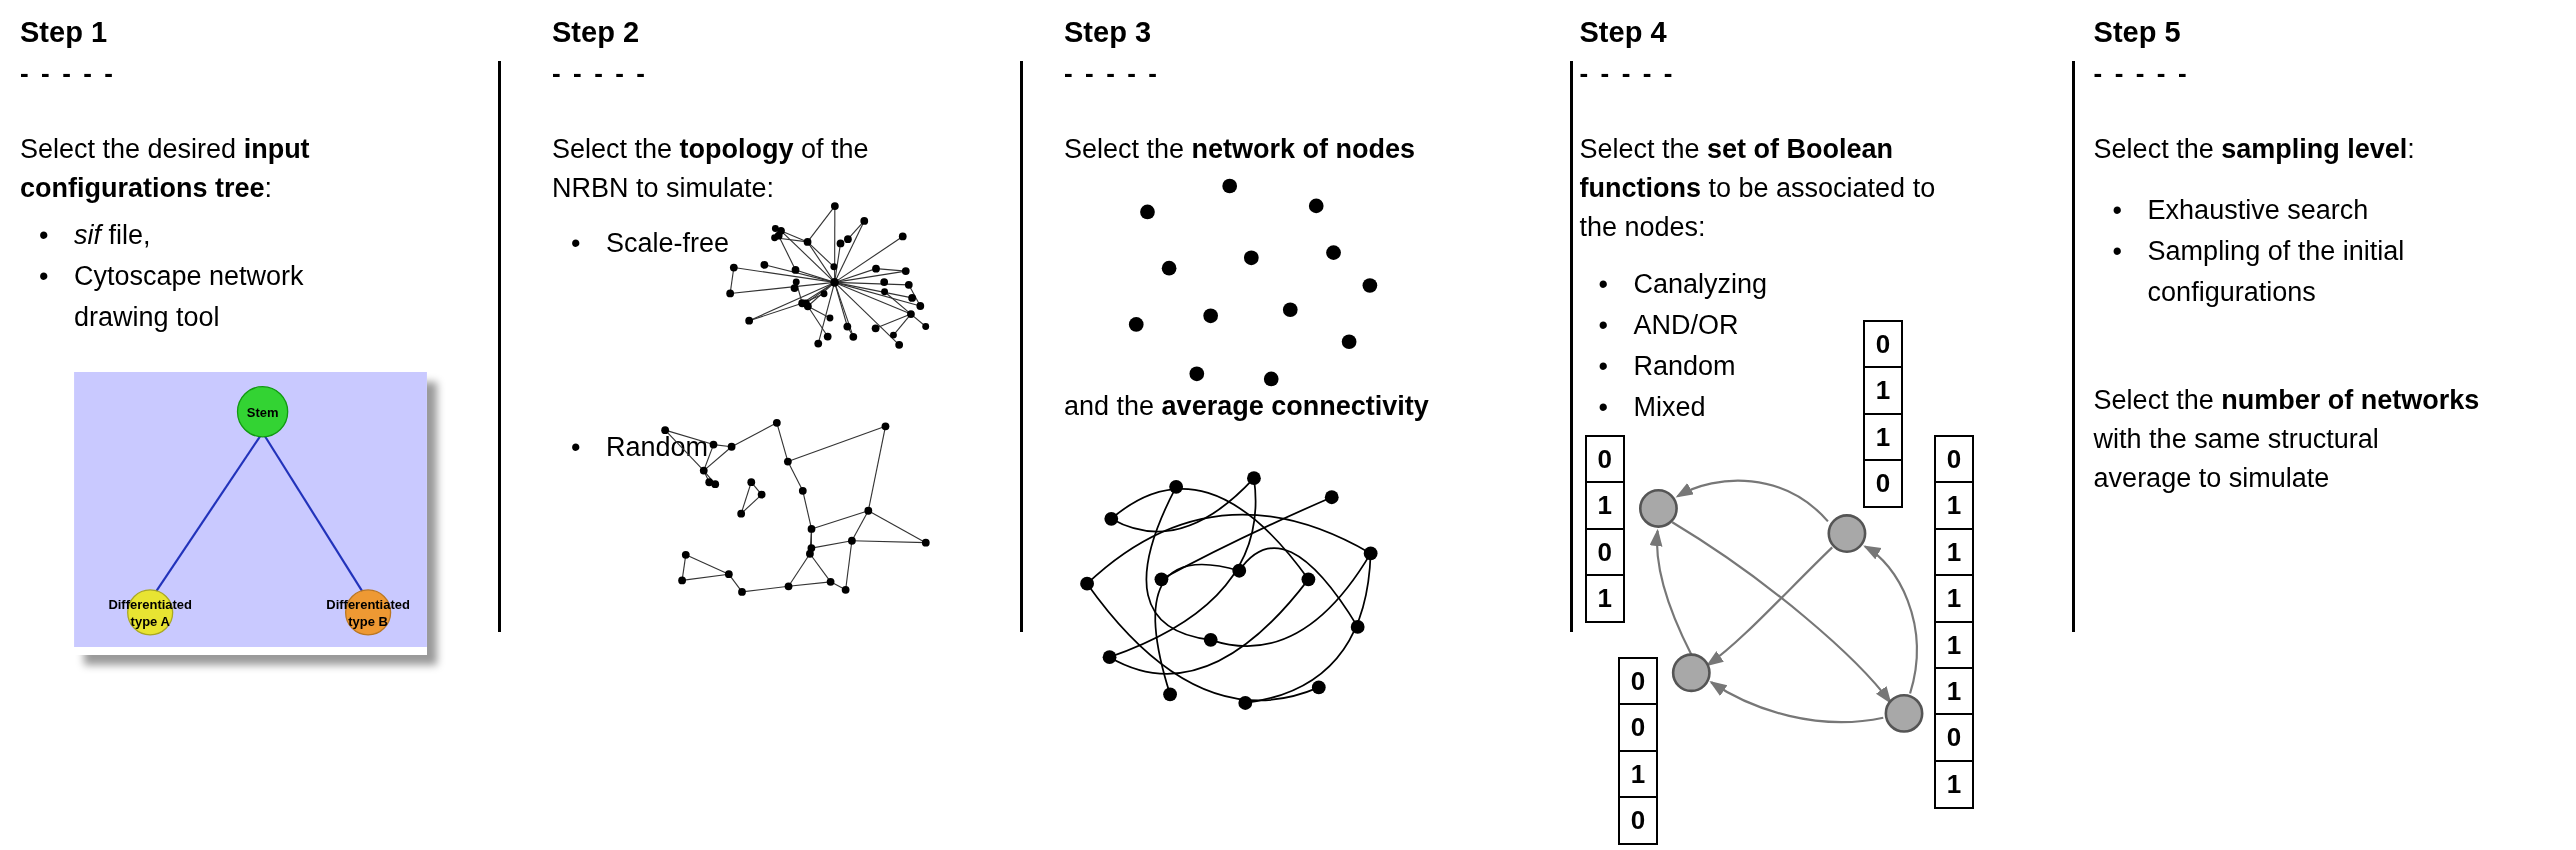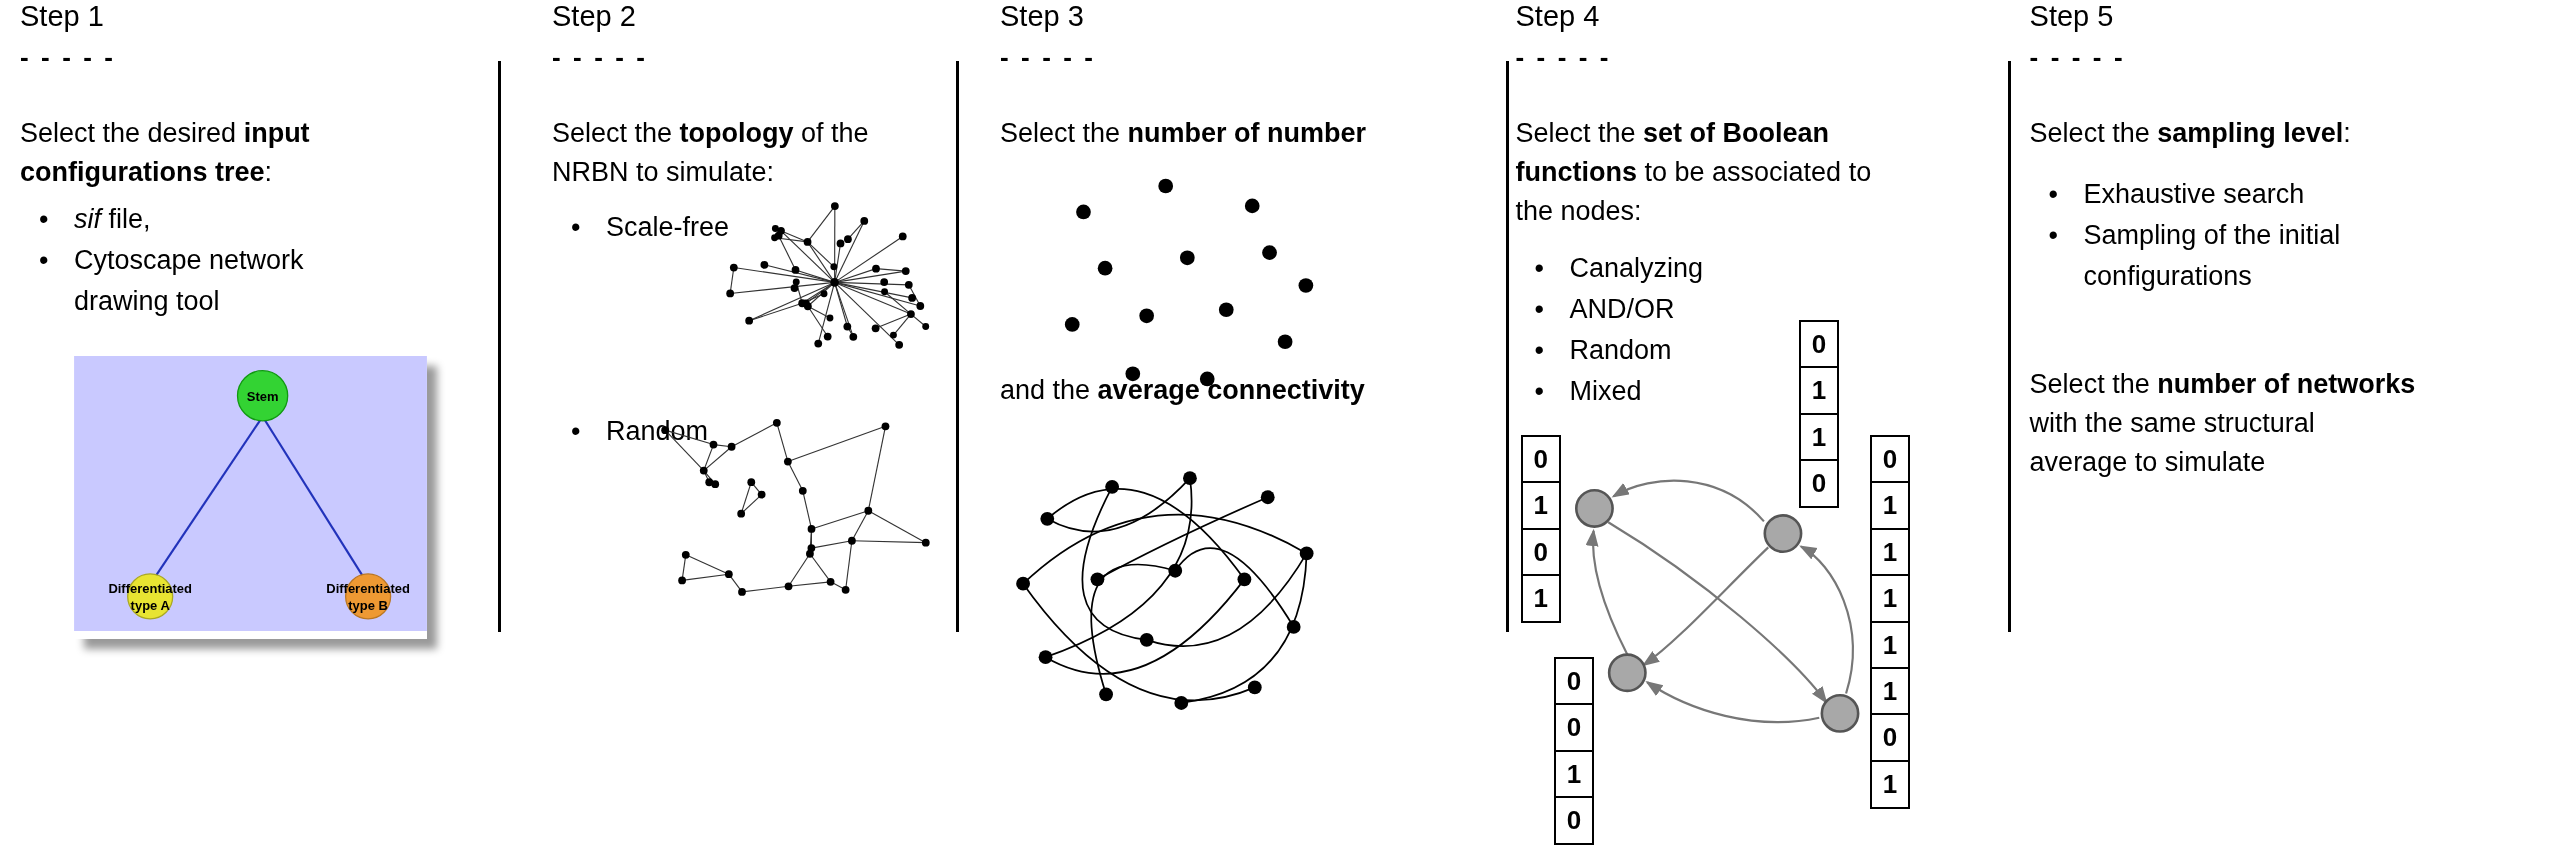--- a/index.html
+++ b/index.html
@@ -1,26 +1,26 @@
 <!DOCTYPE html>
 <html style="font-size:14px"><head>
 <meta charset="utf-8">
 <style>
   *{margin:0;padding:0;box-sizing:border-box}
   html,body{width:2576px;height:851px}
   body{background:#fff;color:#000;font-family:"Liberation Sans",sans-serif;overflow:hidden}
   .page{position:relative;width:2576px;height:851px;display:flex}
   .col{position:relative;height:100%}
   .col1{width:498px;padding-left:20px;padding-right:17.3px}
-  .col2{width:458px;padding-left:54px;padding-right:8.7px}
+  .col2{width:522px;padding-left:54px;padding-right:8.7px}
   .col3{width:550px;padding-left:44px;padding-right:8.7px}
   .col4{width:502px;padding-left:9.5px;padding-right:5.2px}
   .col5{width:504px;padding-left:21.6px;padding-right:14px}
   .divider{position:absolute;left:0;top:61px;width:2.6px;height:571px;background:#000}
-  .step-title{font-size:29px;font-weight:400;padding-top:0}
+  .step-title{font-size:29px;font-weight:700;padding-top:16px}
   .dashes{font-size:26px;font-weight:700;margin-top:8.7px;letter-spacing:2.6px}
   .intro,.second{font-size:27px;line-height:39px;margin-top:41px}
   .second{margin-top:0}
   .bullets{list-style:none}
   .bullets li{position:relative;padding-left:54px;font-size:27px;line-height:41px}
   .bullets li::before{content:"\2022";position:absolute;left:19px}
   
   .col1 .intro{max-width:398px}
   .col1 .bullets{margin-top:7px}
   .col1 .bullets li.wrap{max-width:312px}
@@ -227,21 +227,21 @@
         <circle cx="161.22274000011384" cy="207.0291188256815" r="4.5" fill="#000"></circle>
         <circle cx="234.42369881272316" cy="154.41268337797374" r="4.5" fill="#000"></circle>
         <circle cx="118.16215235553682" cy="86.69224275276065" r="4.5" fill="#000"></circle>
       </svg>
   </section>
 
   <section class="col col3">
     <div class="divider"></div>
     <h2 class="step-title">Step 3</h2>
     <div class="dashes">- - - - -</div>
-    <p class="intro"><span>Select the </span><b>number of number</b><span></span></p>
+    <p class="intro"><span>Select the </span><b>network of nodes</b><span></span></p>
     <p class="second"><span>and the </span><b>average connectivity</b><span></span></p>
     <svg id="dots-svg" class="net-fig" style="left:97px;top:173px;width:260px;height:225px" viewBox="0 0 300 260">
         <circle cx="35" cy="45" r="8.5" fill="#000"></circle>
         <circle cx="130" cy="15" r="8.5" fill="#000"></circle>
         <circle cx="230" cy="38" r="8.5" fill="#000"></circle>
         <circle cx="60" cy="110" r="8.5" fill="#000"></circle>
         <circle cx="155" cy="98" r="8.5" fill="#000"></circle>
         <circle cx="250" cy="92" r="8.5" fill="#000"></circle>
         <circle cx="292" cy="130" r="8.5" fill="#000"></circle>
         <circle cx="22" cy="175" r="8.5" fill="#000"></circle>

